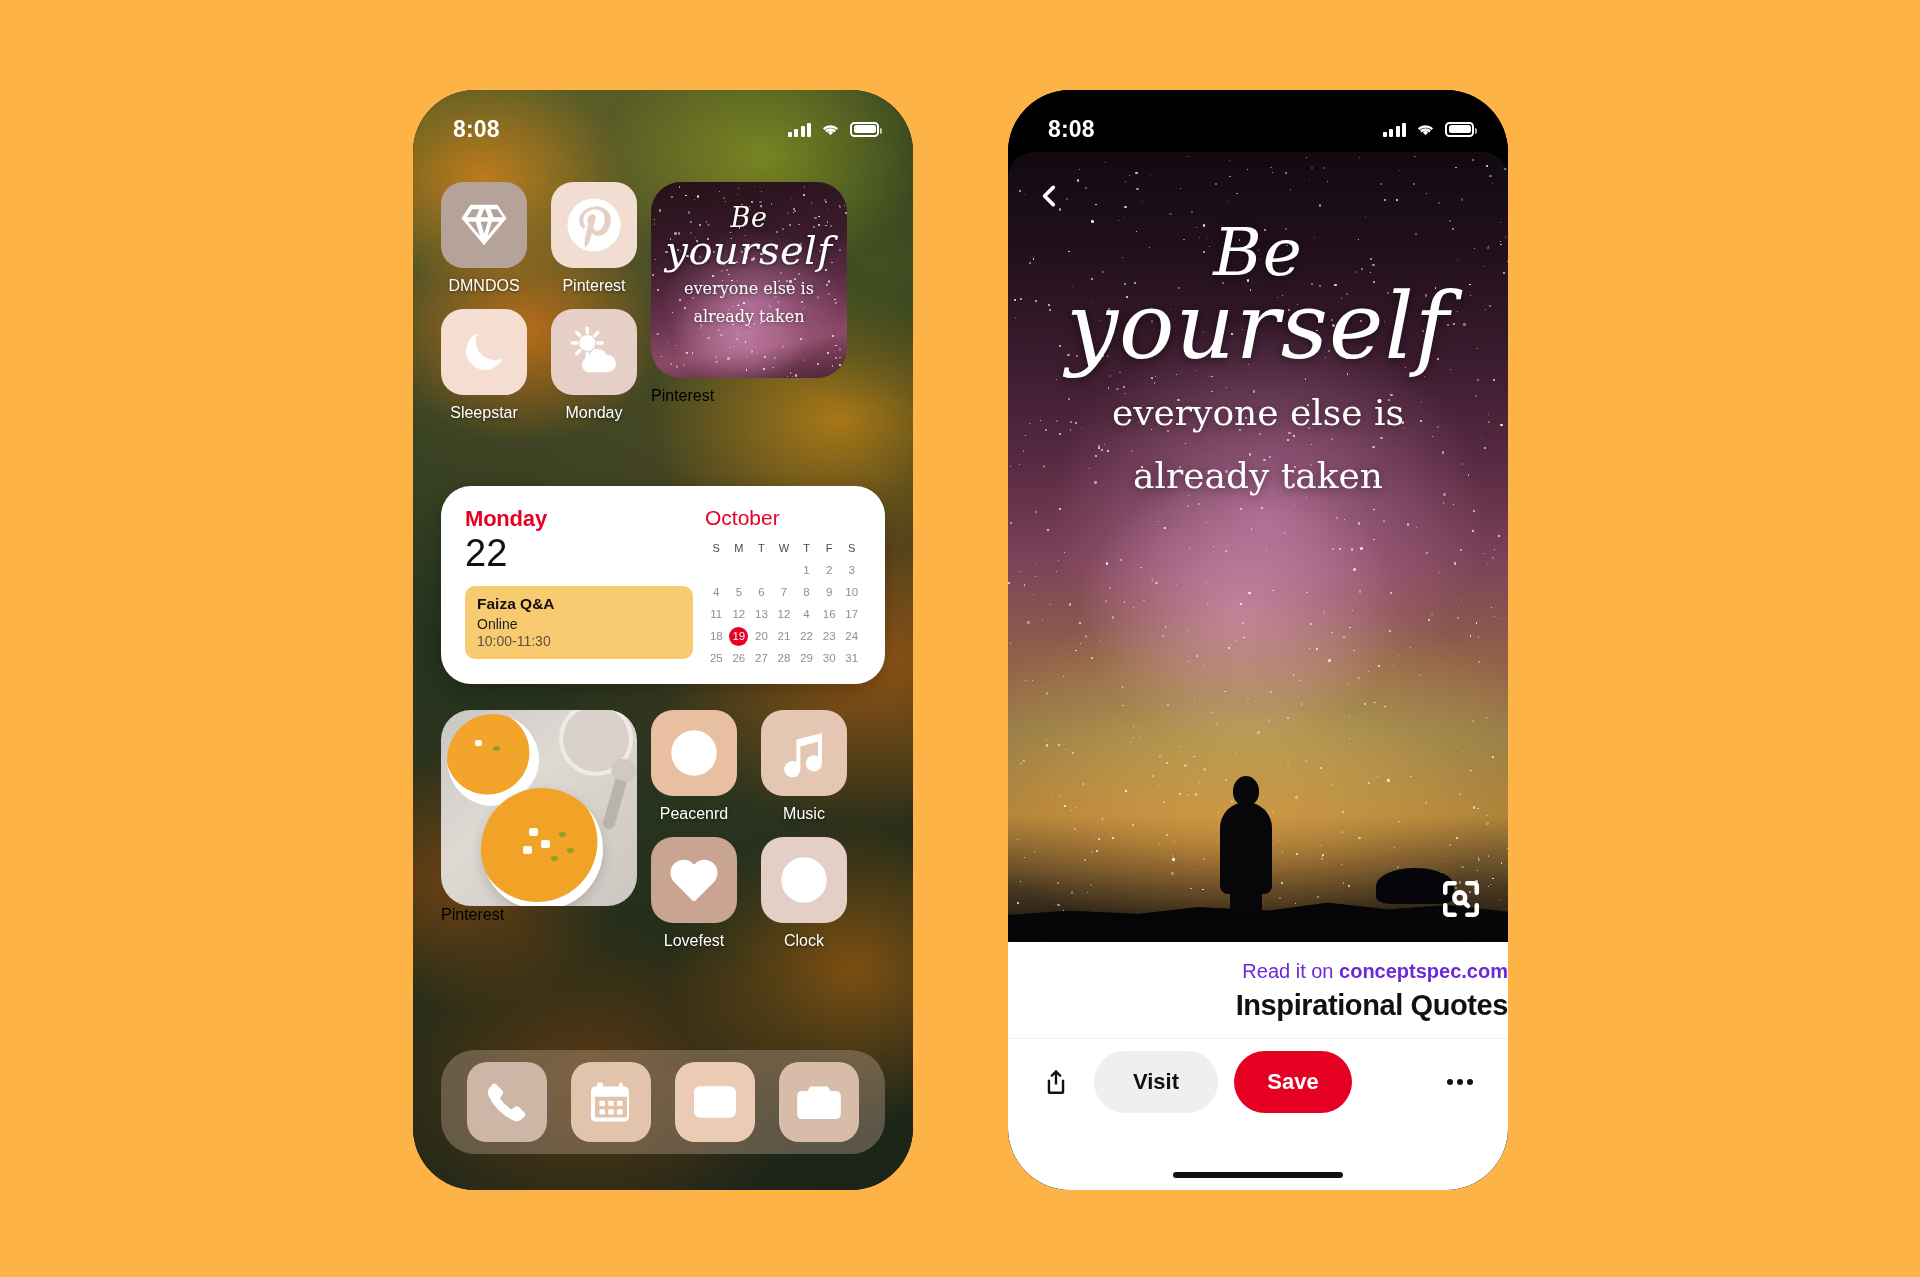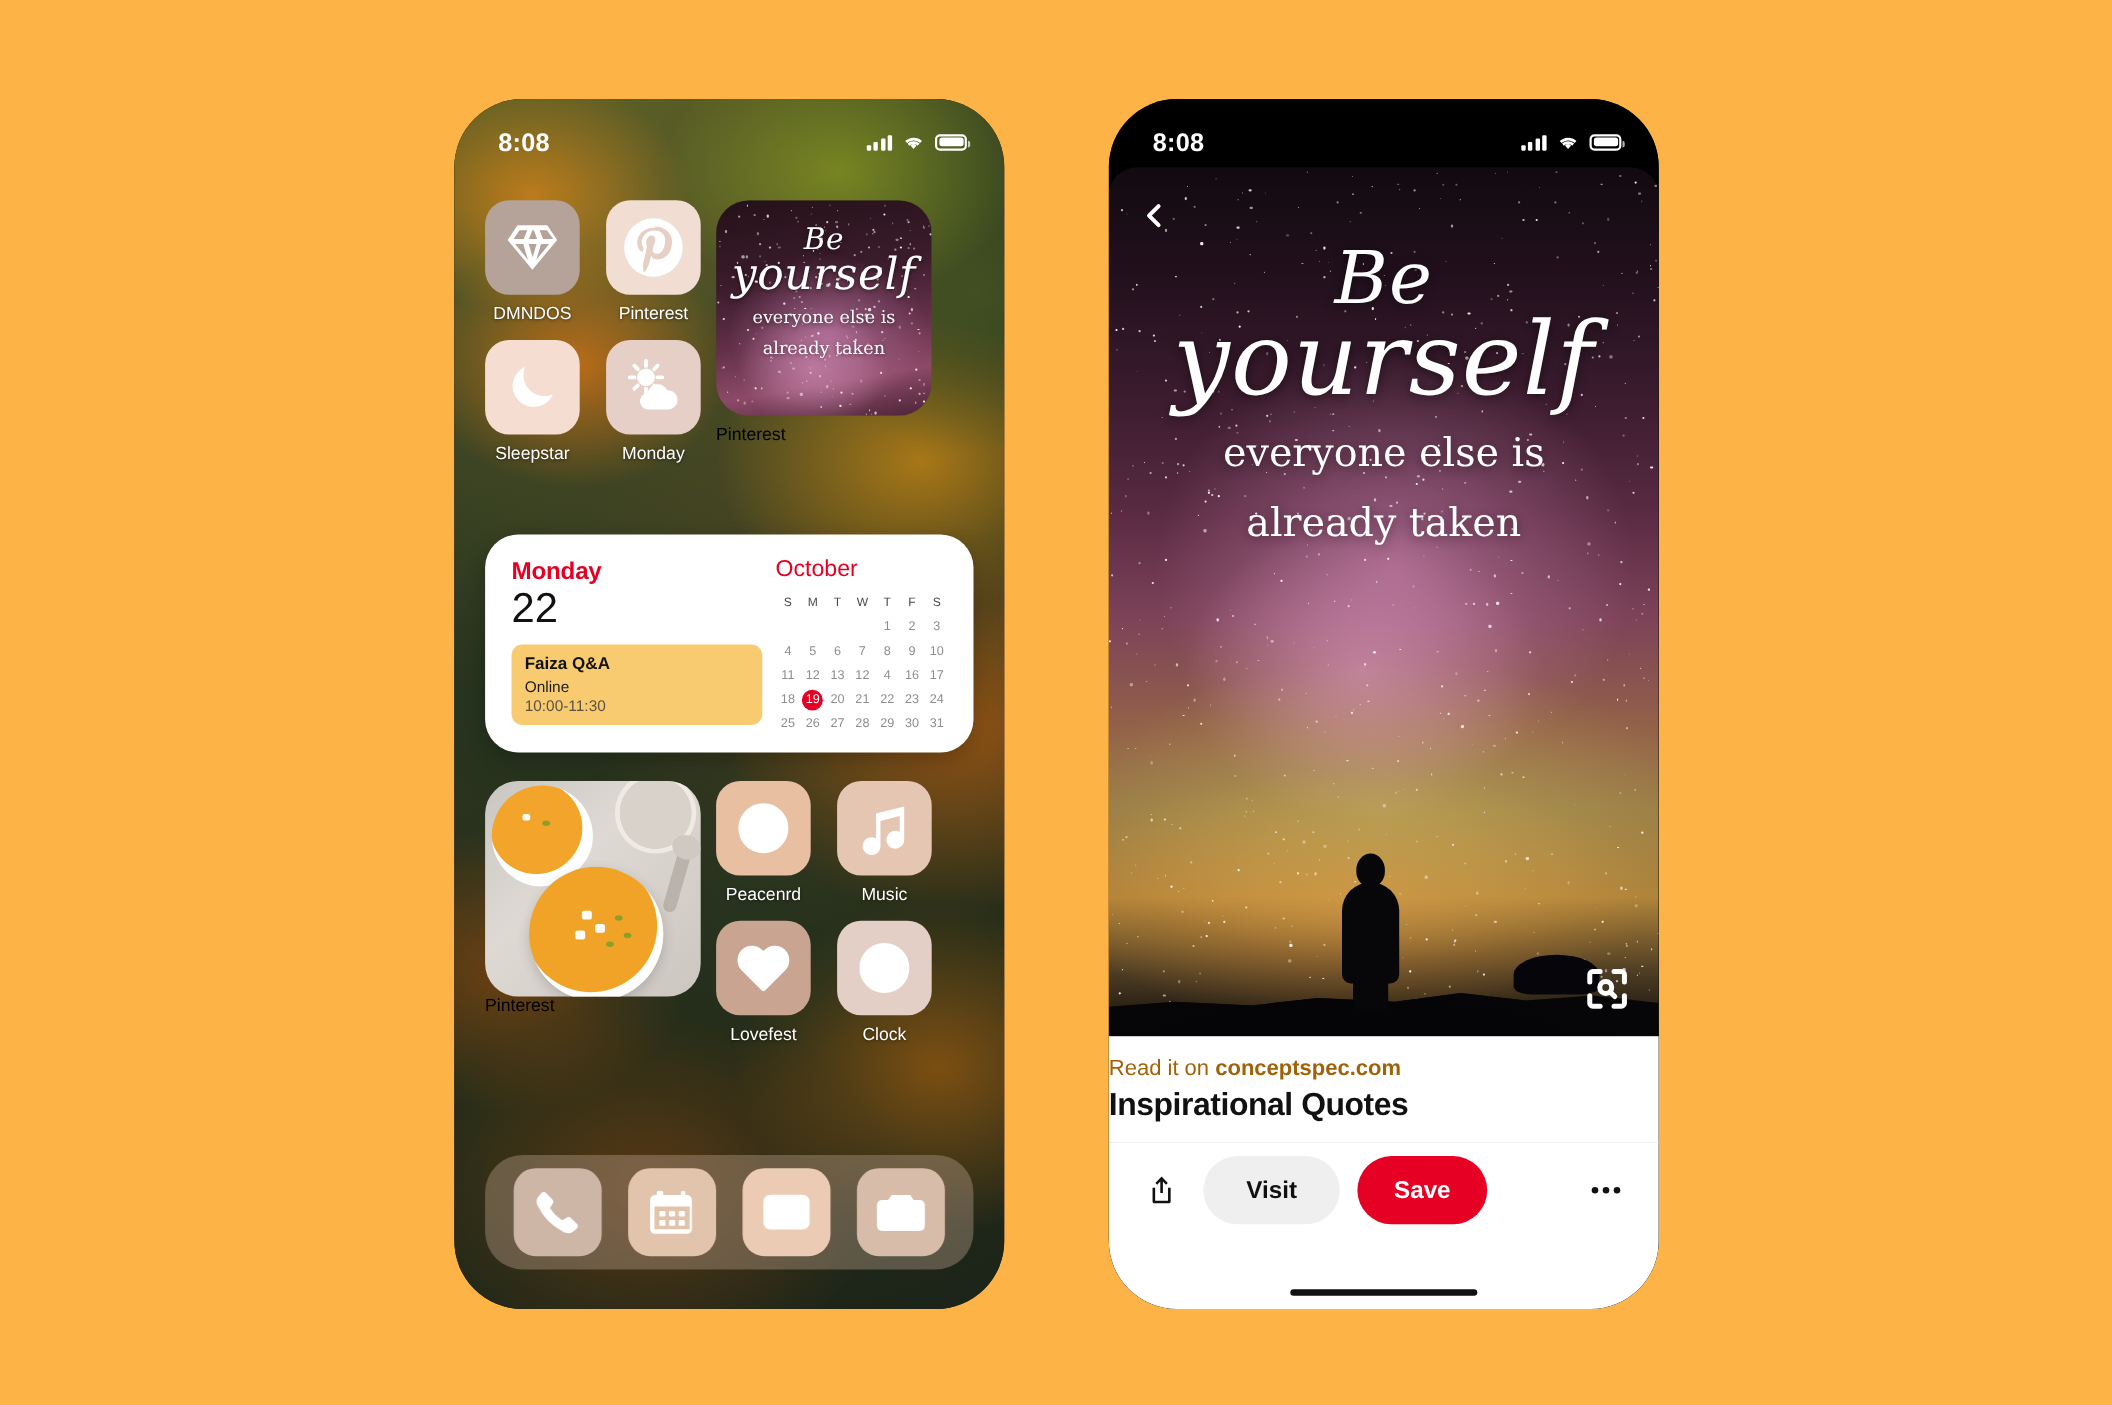--- a/index.html
+++ b/index.html
@@ -240,26 +240,26 @@
   .back-btn svg { width:26px; height:26px; stroke:#fff; fill:none; stroke-width:3.4;
     stroke-linecap:round; stroke-linejoin:round; }
 
   
   .pin-info {
     position:absolute; left:0; right:0; top: 852px; bottom:0;
     background:#fff;
     display:flex; flex-direction:column;
   }
   .pin-readit {
-    text-align:left; font-size: 20px; color:#a16207; padding-top: 18px;
+    text-align:right; font-size: 20px; color:#6d28d9; padding-top: 18px;
     font-weight: 400;
   }
   .pin-readit b { font-weight: 700; }
   .pin-title {
-    text-align:left; font-size: 29px; font-weight: 700; color:#111;
+    text-align:right; font-size: 29px; font-weight: 700; color:#111;
     margin-top: 6px; letter-spacing:-.4px;
   }
   .pin-actions {
     margin-top: 16px; height: 86px;
     border-top: 1px solid #efefef;
     display:flex; align-items:center; padding: 0 26px; gap: 16px;
   }
   .act-share { width: 44px; height:44px; display:flex; align-items:center; justify-content:center; }
   .act-share svg { width: 26px; height:30px; fill:#111; }
   .btn-visit {

